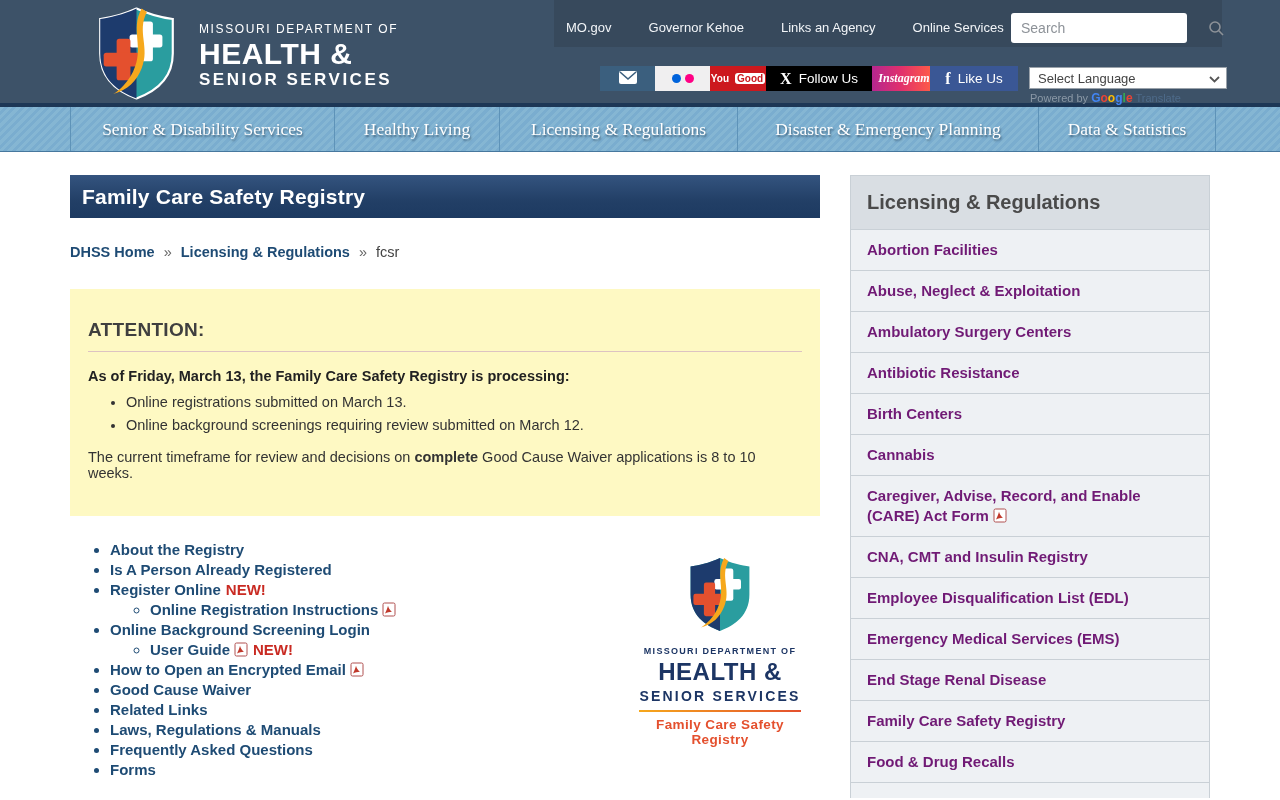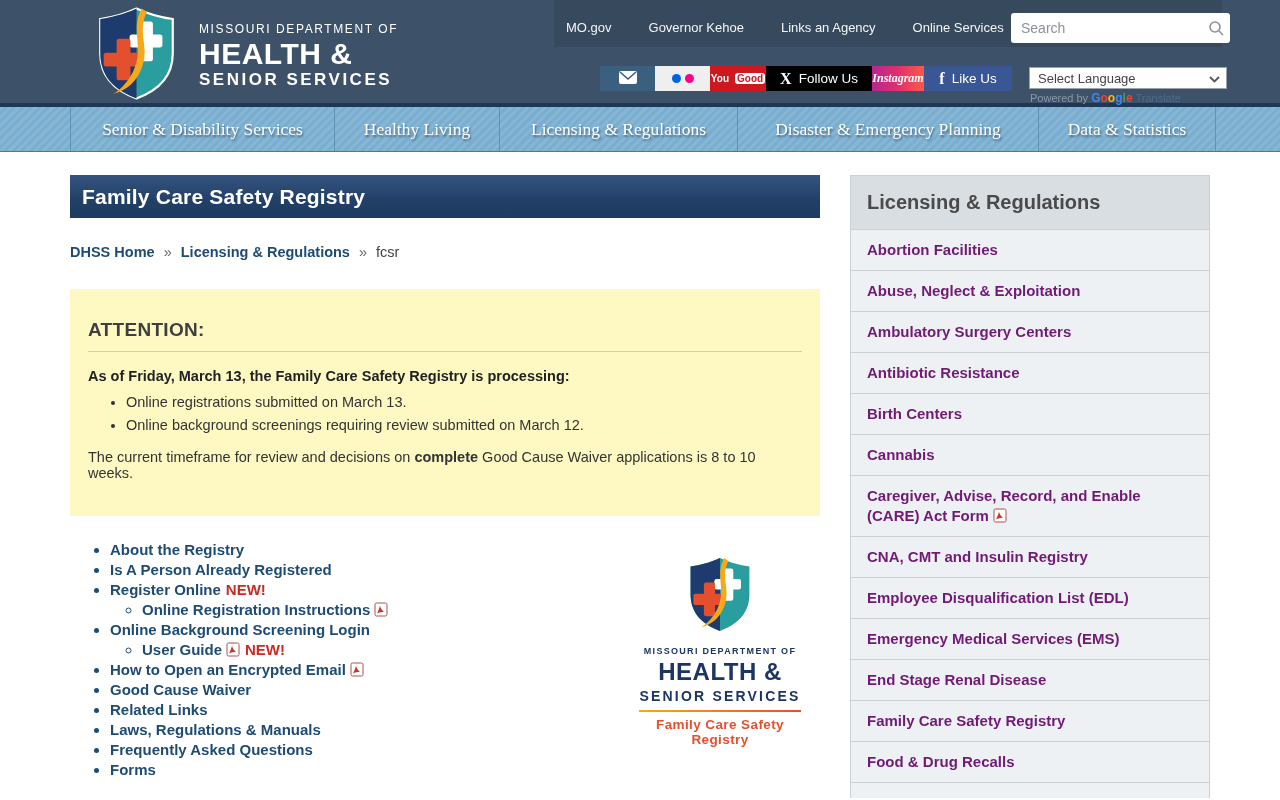--- a/index.html
+++ b/index.html
@@ -7,40 +7,40 @@
   
   .header{position:relative;height:103px;background:#3d5268;}
   .topstrip{position:absolute;left:554px;top:0;width:668px;height:47px;background:#37495c;}
   .logo{position:absolute;left:88px;top:6px;display:flex;align-items:center;cursor:pointer;}
   .logo-text{margin-left:14px;color:#fff;line-height:1;}
   .logo-l1{font-size:12px;letter-spacing:1.6px;font-weight:400;margin-bottom:4px;}
   .logo-l2{font-size:30px;font-weight:bold;letter-spacing:.5px;margin-bottom:2px;}
   .logo-l3{font-size:17px;font-weight:bold;letter-spacing:2.5px;}
   .toplinks{position:absolute;left:566px;top:20px;display:flex;gap:37px;}
   .top-link{color:#f2f5f8;font-size:13px;text-decoration:none;white-space:nowrap;cursor:pointer;}
-  .searchbox{position:absolute;left:1011px;top:13px;width:219px;height:30px;background:#fff;
+  .searchbox{position:absolute;left:1011px;top:13px;width:176px;height:30px;background:#fff;
     border-radius:3px;display:flex;align-items:center;}
   .searchbox input{flex:1;border:none;outline:none;background:transparent;padding:0 6px 0 10px;
     font-size:14px;color:#333;font-family:"Liberation Sans",sans-serif;}
   .searchbox input::placeholder{color:#8d9298;}
   .search-icon{margin-right:8px;cursor:pointer;display:flex;}
   .social{position:absolute;left:600px;top:66px;display:flex;height:25px;}
   .soc{display:flex;align-items:center;justify-content:center;color:#fff;font-size:13px;
     cursor:pointer;white-space:nowrap;}
   .soc-email{width:55px;background:#3b5f7e;}
   .soc-flickr{width:55px;background:#f0eff0;gap:4px;}
   .dot{width:9px;height:9px;border-radius:50%;}
   .dot-b{background:#0063dc;} .dot-p{background:#ff0084;}
   .soc-youtube{width:56px;background:#cc181e;gap:6px;}
   .yt-you{color:#fff;font-size:10px;font-weight:bold;}
   .yt-tube{background:#fff;color:#cc181e;font-size:10px;font-weight:bold;border-radius:3px;padding:0 2px;}
   .soc-x{width:106px;background:#000;gap:7px;font-size:13.5px;}
   .x-glyph{font-weight:bold;font-size:16px;font-family:"Liberation Serif",serif;}
   .soc-insta{width:52px;background:linear-gradient(90deg,#b5278f,#e1306c,#fd5949);
-    font-family:"Liberation Serif",serif;font-style:italic;font-weight:bold;font-size:12px;}
+    font-family:"Liberation Serif",serif;font-style:italic;font-weight:bold;font-size:12px;padding-left:6px;}
   .soc-fb{width:88px;background:#3a5795;gap:7px;font-size:13.5px;}
   .fb-glyph{font-family:"Liberation Serif",serif;font-weight:bold;font-size:16px;}
   .langsel{position:absolute;left:1029px;top:67px;width:182px;height:20px;background:#fff;
     border:1px solid #9aa2aa;display:flex;align-items:center;justify-content:space-between;
     padding:0 6px 0 8px;font-size:13px;color:#444;cursor:pointer;}
   .powered{position:absolute;left:1030px;top:91px;font-size:11px;color:#8a98a6;}
   .powered .g-letter{font-weight:bold;font-size:12px;}
   .powered .translate{color:#5b7fa6;opacity:.55;}
   
   .nav{height:49px;display:flex;box-sizing:border-box;border-top:4px solid #1d3756;
@@ -68,21 +68,21 @@
   .attention h2{margin:12px 0 10px 0;font-size:19px;color:#3f3f3f;letter-spacing:.3px;}
   .attention hr{border:none;border-top:1px solid #ddc3c2;margin:0 0 16px 0;}
   .att-intro{font-size:14.5px;font-weight:bold;color:#222;margin:12px 0 6px 0;}
   .attention ul{margin:10px 0 14px 0;padding-left:38px;color:#333;font-size:14.5px;}
   .attention ul li{margin-bottom:7px;}
   .att-note{font-size:14.5px;color:#333;margin-top:16px;}
   
   .listrow{display:flex;margin-top:24px;}
   .linklist{flex:1;margin:0;padding-left:40px;list-style:disc;}
   .linklist li{color:#1e4b74;font-size:15px;font-weight:bold;line-height:20px;}
-  .linklist li.sub{margin-left:32px;list-style:circle;}
+  .linklist li.sub{margin-left:40px;list-style:circle;}
   .linklist a{color:#1e4b74;text-decoration:none;cursor:pointer;}
   .new-flag{color:#c92a22;margin-left:5px;}
   .pdf-icon{vertical-align:-2px;margin-left:4px;}
   .fcsr-logo{width:172px;margin:16px 14px 0 0;text-align:center;color:#1c3564;}
   .fcsr-l1{font-size:9px;letter-spacing:1.3px;font-weight:bold;margin-top:9px;}
   .fcsr-l2{font-size:24px;font-weight:bold;letter-spacing:.5px;margin-top:2px;}
   .fcsr-l3{font-size:14px;font-weight:bold;letter-spacing:2.2px;margin-top:2px;}
   .fcsr-div{height:2px;width:162px;margin:6px auto 5px auto;
     background:linear-gradient(90deg,#f6a81c,#e4502e);}
   .fcsr-cap{color:#e4502e;font-size:13.5px;font-weight:bold;letter-spacing:.4px;}

